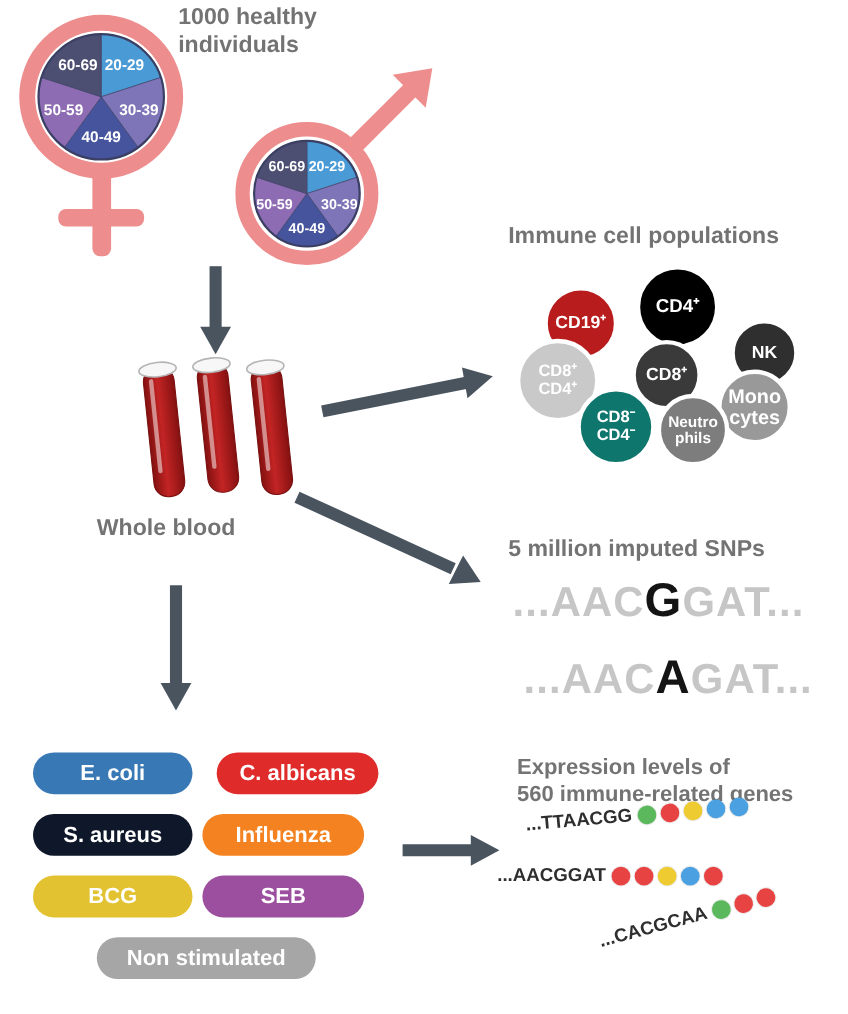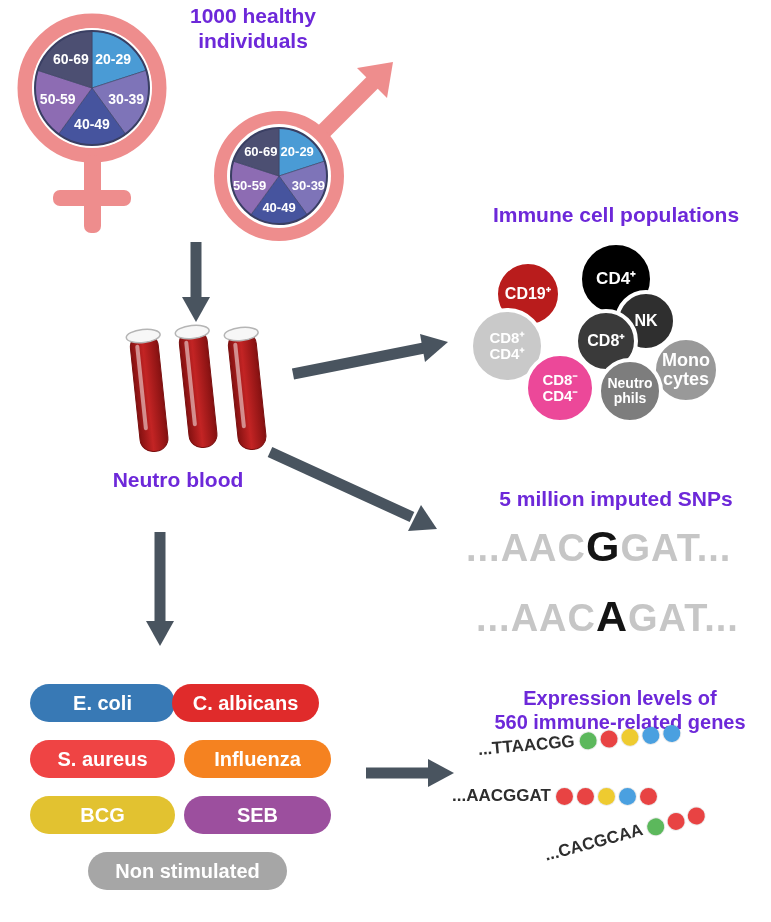--- a/index.html
+++ b/index.html
@@ -14,51 +14,51 @@
   .pie-bg    { fill:#ffffff; }
   .pie-outline { fill:none; stroke:#3a3f63; stroke-width:2; }
   .pie-label { fill:#ffffff; font-weight:bold; font-family:"Liberation Sans",sans-serif; }
   .arrow-line{ stroke:var(--arrow,#49545f); stroke-width:11; fill:none; }
   .arrow-head{ fill:var(--arrow,#49545f); }
   .tube-body { fill:url(#bloodGrad); stroke:#7a1010; stroke-width:1; }
   .tube-gloss{ fill:#ffffff; opacity:.5; }
   .tube-cap  { fill:#f7f7f7; stroke:#b5b5b5; stroke-width:1.5; }
 
   
-  .h { position:absolute; font-weight:bold; color:#6d28d9; text-align:center; white-space:pre-line; }
+  .h { position:absolute; font-weight:bold; color:#737373; text-align:left; white-space:pre-line; }
   .pop-title   { left:162px; top:4px;   width:182px; font-size:21px; line-height:1.18; }
   .blood-label { left:88px;  top:468px; width:180px; font-size:21px; }
   .cells-title { left:462px; top:203px; width:308px; font-size:21px; }
   .snp-title   { left:462px; top:487px; width:308px; font-size:21px; }
   .expr-title  { left:470px; top:686px; width:300px; font-size:20px; line-height:1.2; }
 
   
   .cell { position:absolute; border-radius:50%; border:4px solid #fff;
           display:flex; align-items:center; justify-content:center; text-align:center;
           font-weight:bold; color:#fff; white-space:pre-line; line-height:1.05; font-size:15px; }
   .c-cd19 { left:494px; top:260px; width:68px; height:68px; font-size:16px; }
   .c-cd84 { left:469px; top:308px; width:76px; height:76px; }
   .c-cd4  { left:578px; top:241px; width:76px; height:76px; font-size:17px; }
-  .c-nk   { left:615px; top:290px; width:62px; height:62px; font-size:16px; }
+  .c-nk   { left:664px; top:290px; width:62px; height:62px; font-size:16px; }
   .c-mono { left:652px; top:336px; width:68px; height:68px; font-size:18px; }
   .c-cd8m { left:524px; top:352px; width:72px; height:72px; }
   .c-cd8  { left:574px; top:309px; width:64px; height:64px; font-size:16px; }
   .c-neut { left:597px; top:358px; width:66px; height:66px; font-size:14px; }
 
   
   .snp-line { position:absolute; font-weight:bold; font-size:38px; letter-spacing:1px; white-space:nowrap; }
   .snp-var  { font-size:43px; }
   .s1 { left:466px; top:522px; }
   .s2 { left:476px; top:592px; }
 
   
   .pill { position:absolute; height:38px; border-radius:19px; color:#fff; font-weight:bold;
           font-size:20px; display:flex; align-items:center; justify-content:center; }
   .p-ecoli { left:30px;  top:684px; width:145px; }
-  .p-calb  { left:172px; top:684px; width:147px; }
+  .p-calb  { left:197px; top:684px; width:147px; }
   .p-saur  { left:30px;  top:740px; width:145px; }
   .p-infl  { left:184px; top:740px; width:147px; }
   .p-bcg   { left:30px;  top:796px; width:145px; }
   .p-seb   { left:184px; top:796px; width:147px; }
   .p-non   { left:88px;  top:852px; width:199px; }
 
   
   .read { position:absolute; display:flex; align-items:center; gap:5px; font-weight:bold;
           font-size:17px; color:#2e2e2e; transform-origin:left center; white-space:nowrap; }
   .r1 { left:478px; top:740px; transform:rotate(-5deg); }
@@ -157,45 +157,45 @@
       <g transform="translate(241,332) rotate(-6)">
         <rect class="tube-body" x="-14" y="0" width="28" height="118" rx="13"></rect>
         <rect class="tube-gloss" x="-9" y="10" width="4" height="86" rx="2"></rect>
         <ellipse class="tube-cap" cx="0" cy="2" rx="17" ry="6.5"></ellipse>
       </g>
     </g>
   </svg>
 
   <div class="h pop-title">1000 healthy
 individuals</div>
-  <div class="h blood-label">Neutro blood</div>
+  <div class="h blood-label">Whole blood</div>
   <div class="h cells-title">Immune cell populations</div>
   <div class="h snp-title">5 million imputed SNPs</div>
   <div class="h expr-title">Expression levels of
 560 immune-related genes</div>
 
   <div class="cell c-cd19" style="background-color: #b91c1c; color: rgb(255, 255, 255);">CD19⁺</div>
   <div class="cell c-cd84" style="background-color: rgb(201, 201, 201); color: rgb(255, 255, 255);">CD8⁺
 CD4⁺</div>
   <div class="cell c-cd4" style="background-color: rgb(0, 0, 0); color: rgb(255, 255, 255);">CD4⁺</div>
   <div class="cell c-nk" style="background-color: rgb(47, 47, 47); color: rgb(255, 255, 255);">NK</div>
   <div class="cell c-mono" style="background-color: rgb(153, 153, 153); color: rgb(255, 255, 255);">Mono
 cytes</div>
-  <div class="cell c-cd8m" style="background-color: #ec4899; color: rgb(255, 255, 255);">CD8⁻
+  <div class="cell c-cd8m" style="background-color: #0f766e; color: rgb(255, 255, 255);">CD8⁻
 CD4⁻</div>
   <div class="cell c-cd8" style="background-color: rgb(58, 58, 58); color: rgb(255, 255, 255);">CD8⁺</div>
   <div class="cell c-neut" style="background-color: rgb(125, 125, 125); color: rgb(255, 255, 255);">Neutro
 phils</div>
 
   <div class="snp-line s1"><span style="color: rgb(198, 198, 198);">...AAC</span><span class="snp-var" style="color: rgb(20, 20, 20);">G</span><span style="color: rgb(198, 198, 198);">GAT...</span></div>
   <div class="snp-line s2"><span style="color: rgb(198, 198, 198);">...AAC</span><span class="snp-var" style="color: rgb(20, 20, 20);">A</span><span style="color: rgb(198, 198, 198);">GAT...</span></div>
 
   <div class="pill p-ecoli" style="background-color: rgb(56, 121, 181);">E. coli</div>
   <div class="pill p-calb" style="background-color: rgb(224, 43, 43);">C. albicans</div>
-  <div class="pill p-saur" style="background-color: #ef4444; text-align: center;">S. aureus</div>
+  <div class="pill p-saur" style="background-color: #0f172a; text-align: center;">S. aureus</div>
   <div class="pill p-infl" style="background-color: rgb(245, 130, 32);">Influenza</div>
   <div class="pill p-bcg" style="background-color: rgb(226, 194, 48);">BCG</div>
   <div class="pill p-seb" style="background-color: rgb(156, 79, 158);">SEB</div>
   <div class="pill p-non" style="background-color: rgb(166, 166, 166);">Non stimulated</div>
 
   <div class="read r1">
     <span>...TTAACGG</span>
     <span class="read-dots">
         <span class="dot" style="background-color: rgb(92, 184, 92);"></span>
         <span class="dot" style="background-color: rgb(232, 67, 67);"></span>

